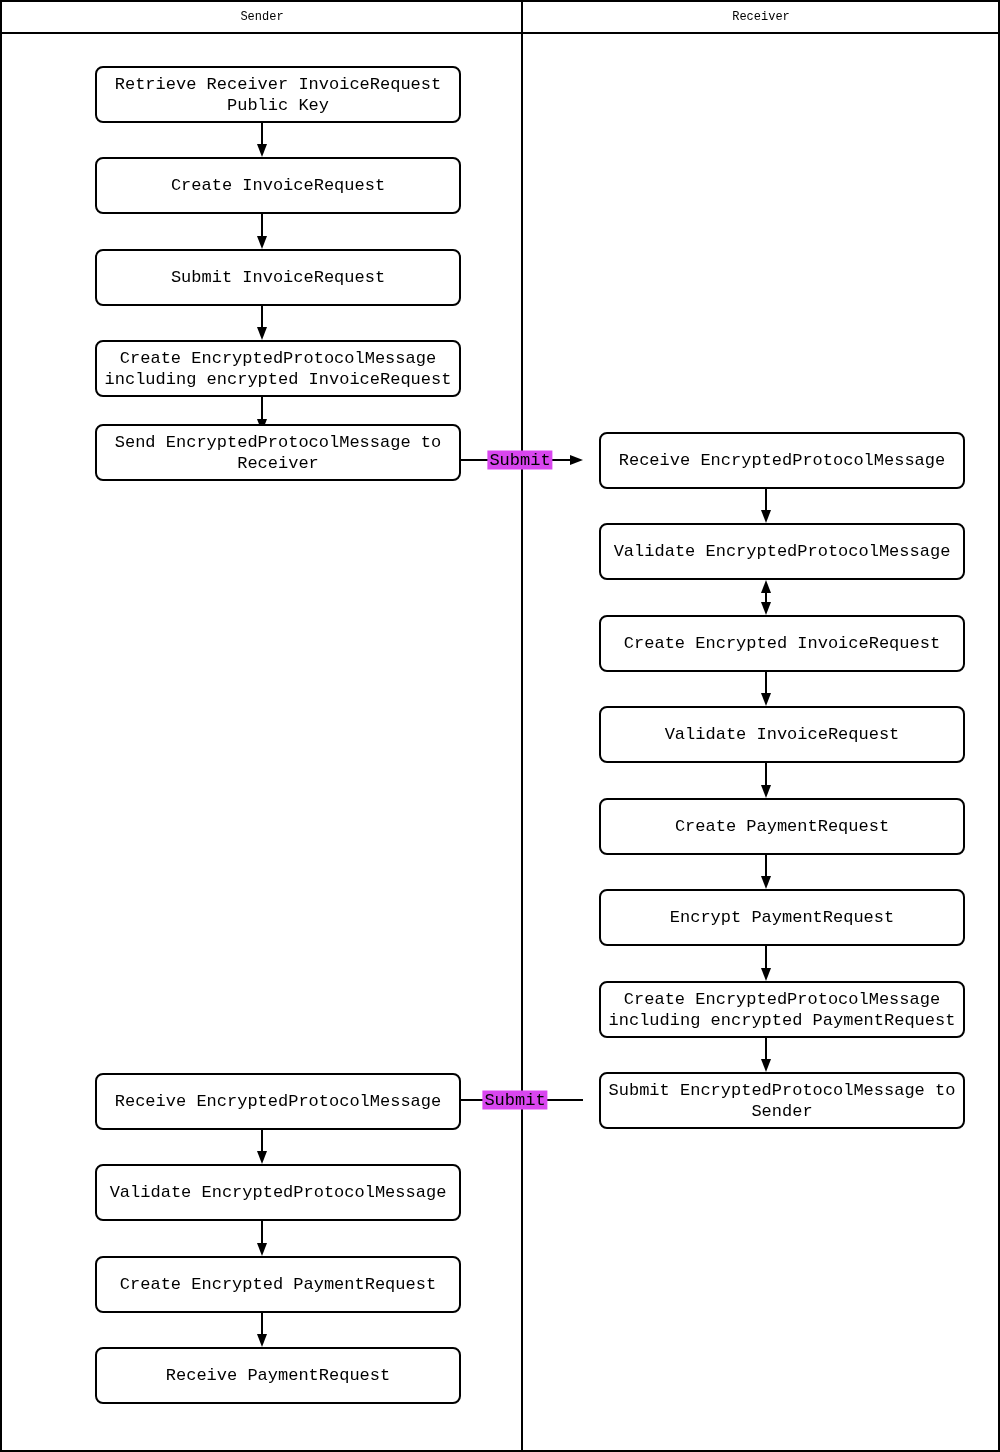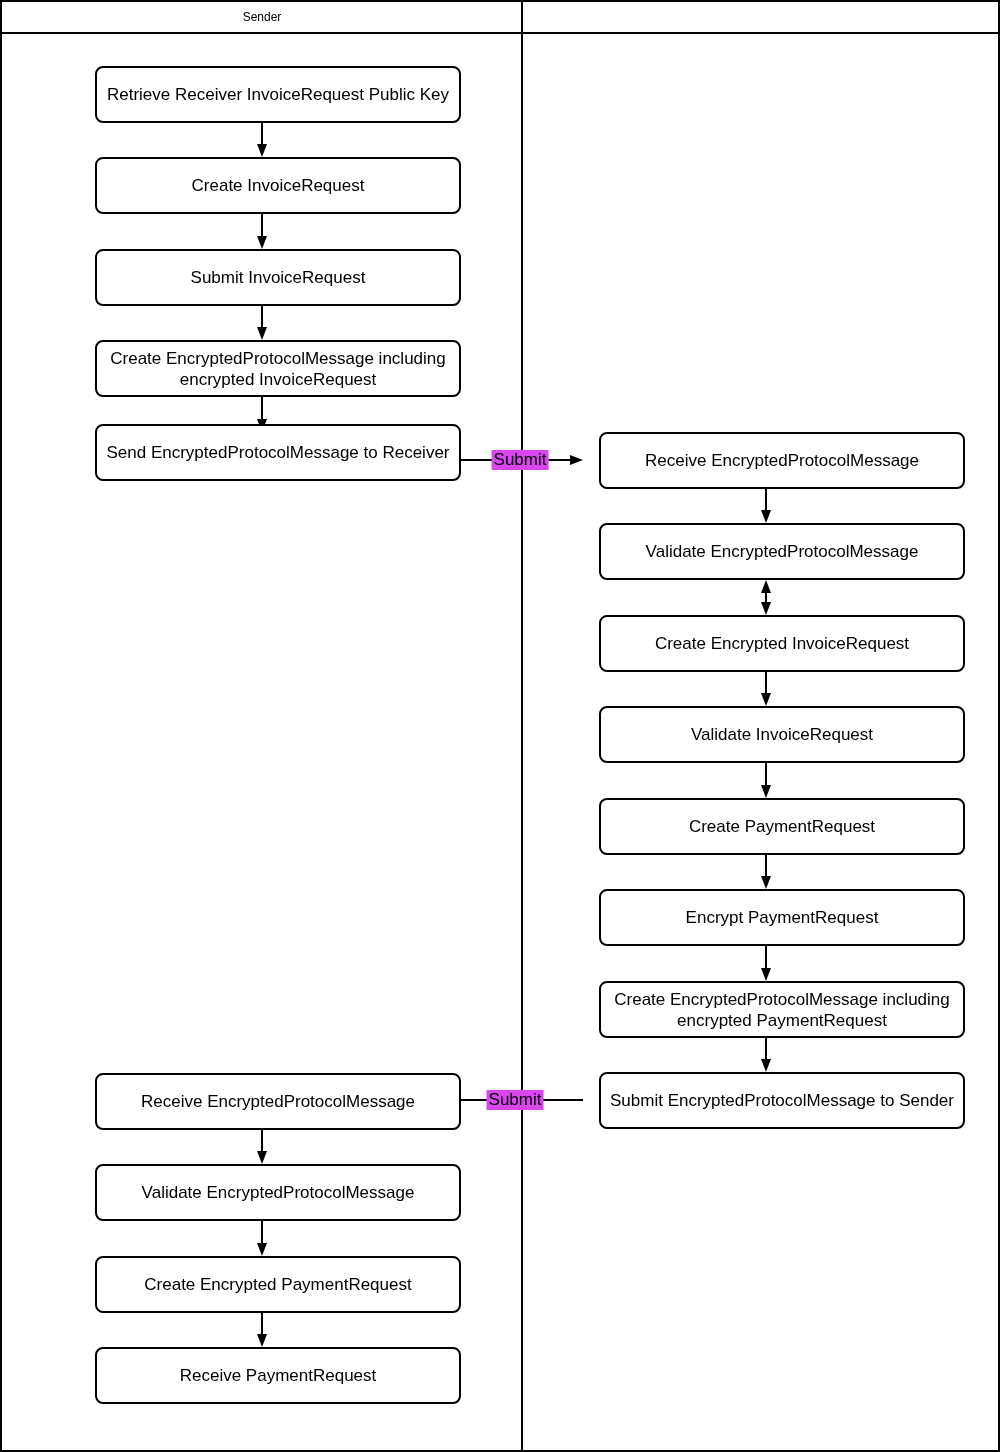--- a/index.html
+++ b/index.html
@@ -4,21 +4,21 @@
 <style>
   html, body { margin: 0; padding: 0; background: #ffffff; }
   * { box-sizing: border-box; }
 
   .canvas {
     position: relative;
     width: 1000px;
     height: 1452px;
     background: #ffffff;
     border: 2px solid #000000;
-    font-family: Liberation Sans, sans-serif;
+    font-family: Liberation Mono, monospace;
     color: #000000;
     overflow: hidden;
   }
 
   
   .lane-divider {
     position: absolute;
     left: 519px; top: 0;
     width: 2px; height: 1452px;
     background: #000000;
@@ -118,20 +118,21 @@
   }
 </style>
 </head>
 <body>
 
 <div class="canvas">
 
   <div class="lane-divider"></div>
   <div class="header-line"></div>
   <div class="lane-title sender">Sender</div>
+  <div class="lane-title receiver">Receiver</div>
 
   <div class="lane-l">
     <div class="node" style="top:64px">Retrieve Receiver InvoiceRequest Public Key</div>
     <div class="node" style="top:155px">Create InvoiceRequest</div>
     <div class="node" style="top:247px">Submit InvoiceRequest</div>
     <div class="node" style="top:338px">Create EncryptedProtocolMessage including encrypted InvoiceRequest</div>
     <div class="node" style="top:422px">Send EncryptedProtocolMessage to Receiver</div>
     <div class="node" style="top:1071px">Receive EncryptedProtocolMessage</div>
     <div class="node" style="top:1162px">Validate EncryptedProtocolMessage</div>
     <div class="node" style="top:1254px">Create Encrypted PaymentRequest</div>

